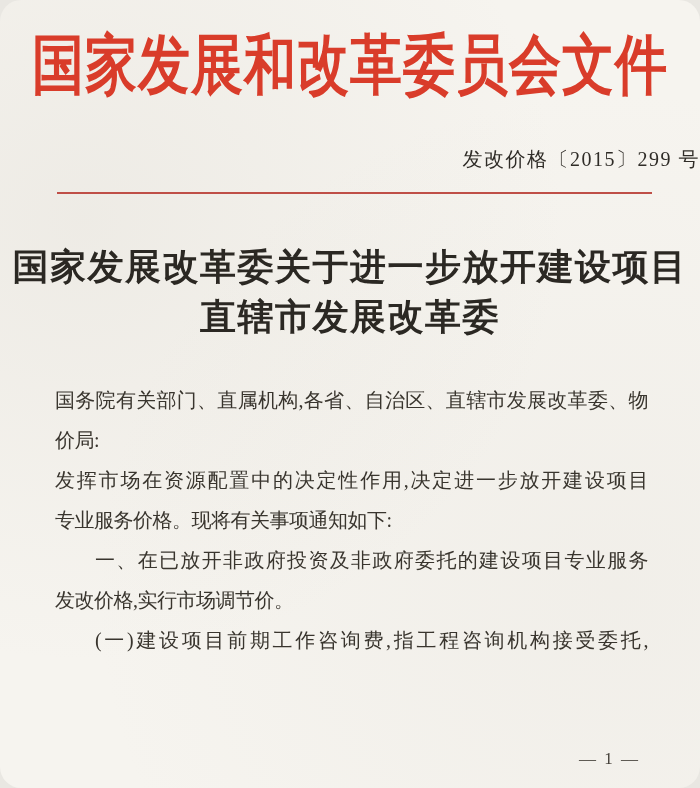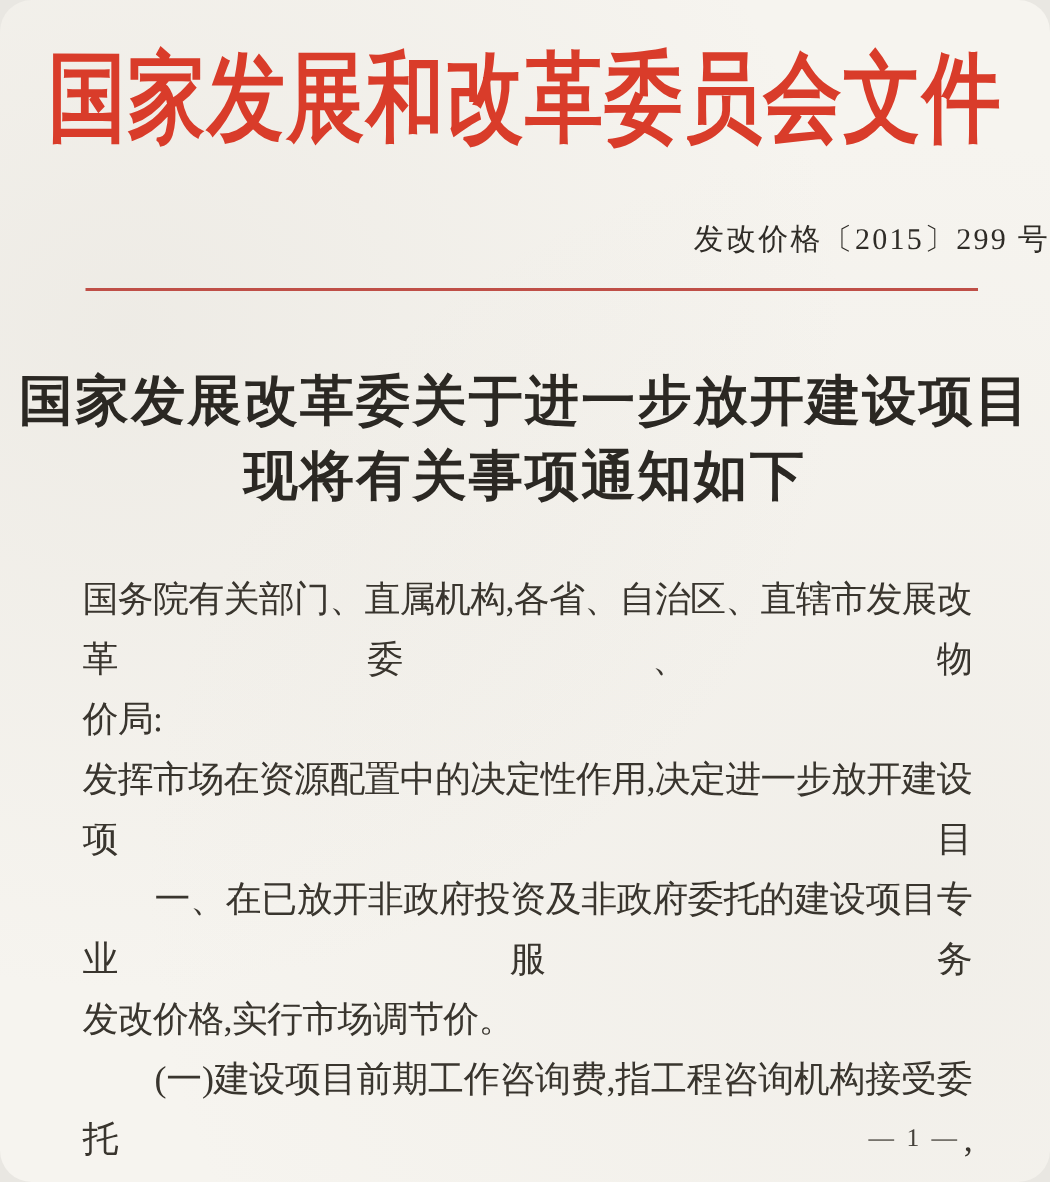--- a/index.html
+++ b/index.html
@@ -70,21 +70,21 @@
     line-height: 50px;
     letter-spacing: 1.5px;
     color: #2b2823;
   }
   
   .doc-body {
     position: absolute;
     top: 380px;
     left: 55px;
     width: 593px;
-    font-size: 24px;
+    font-size: 20px;
     line-height: 40px;
     letter-spacing: -0.5px;
     color: #39352e;
     font-family: Liberation Serif, serif;
   }
   .bline {
     text-align: justify;
     text-align-last: left;
     white-space: nowrap;
   }
@@ -114,27 +114,28 @@
   <div class="agency-title">
     <span class="stretch">国家发展和改革委员会文件</span>
   </div>
 
   <div class="doc-number">发改价格〔2015〕299 号</div>
 
   <div class="red-line"></div>
 
   <div class="doc-title">
     <div>国家发展改革委关于进一步放开建设项目</div>
-    <div>现将有关事项通知如下</div>
+    <div>直辖市发展改革委</div>
   </div>
 
   <div class="doc-body">
       <div class="bline full">国务院有关部门、直属机构,各省、自治区、直辖市发展改革委、物</div>
       <div class="bline">价局:</div>
       <div class="bline full">发挥市场在资源配置中的决定性作用,决定进一步放开建设项目</div>
+      <div class="bline">专业服务价格。现将有关事项通知如下:</div>
       <div class="bline indent full">一、在已放开非政府投资及非政府委托的建设项目专业服务</div>
       <div class="bline">发改价格,实行市场调节价。</div>
       <div class="bline indent full">(一)建设项目前期工作咨询费,指工程咨询机构接受委托,</div>
     </div>
 
   <div class="page-number">— 1 —</div>
 
 </div>
 
 </body></html>

